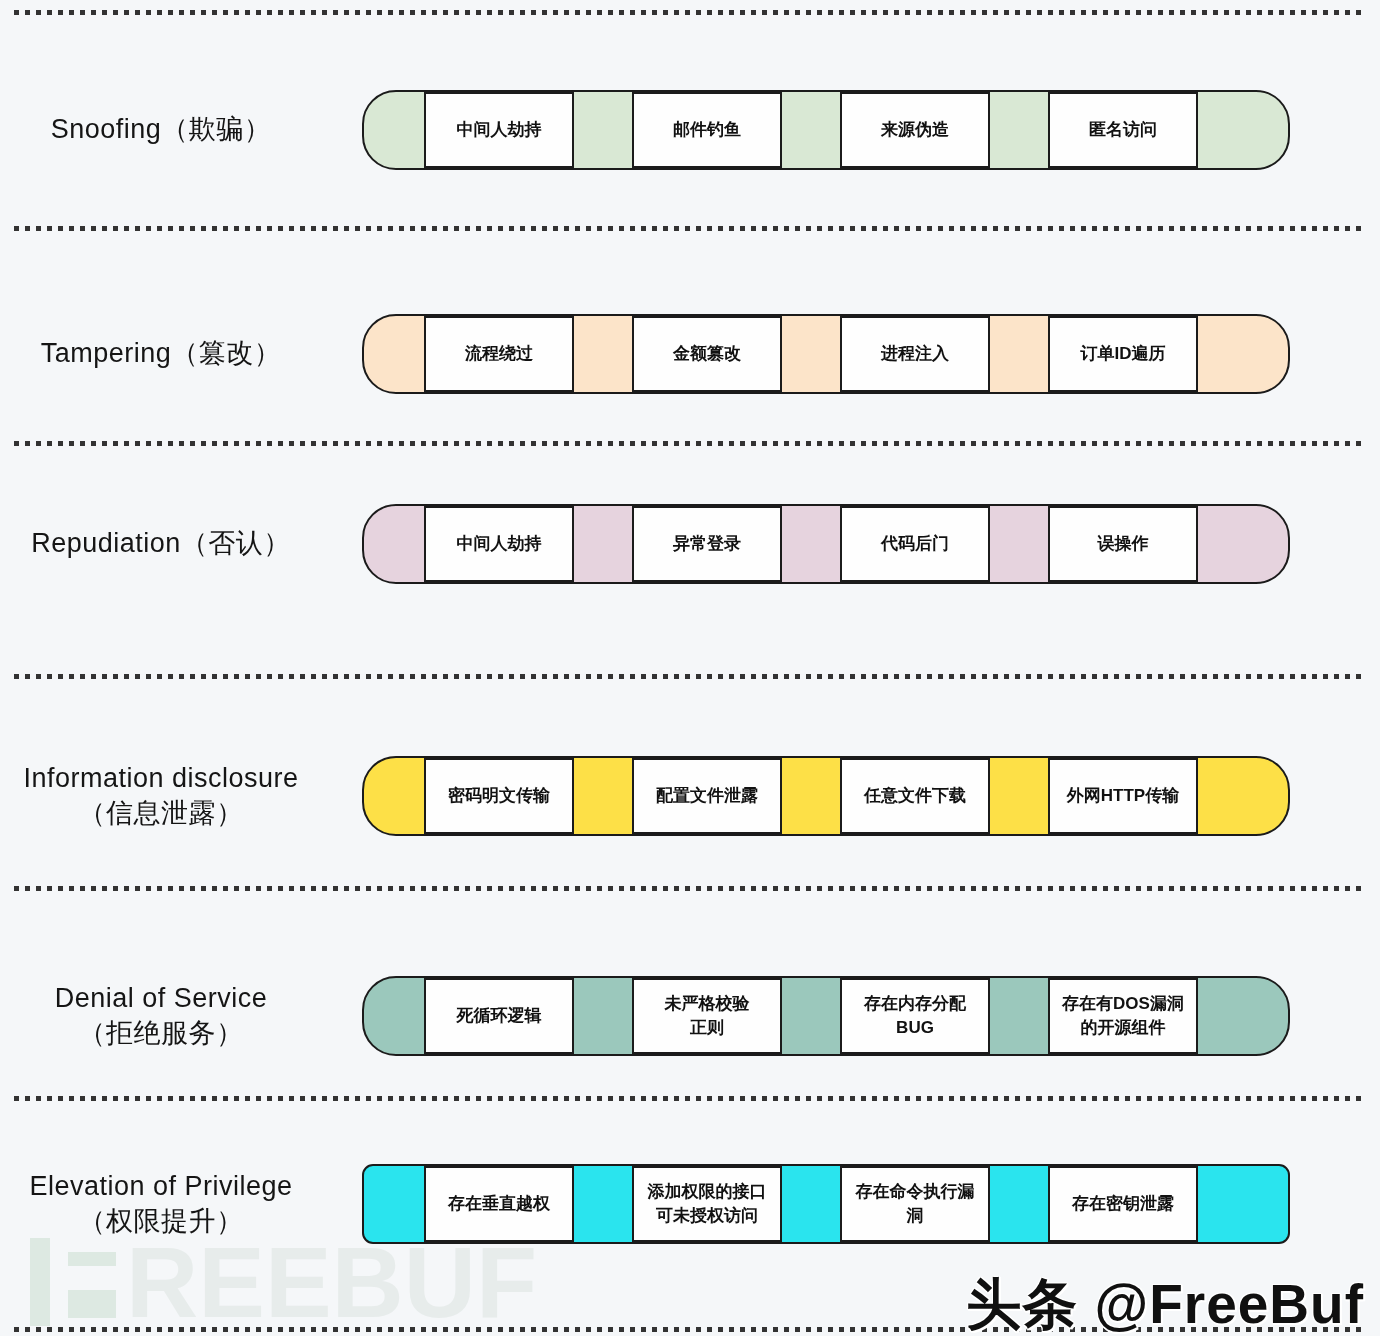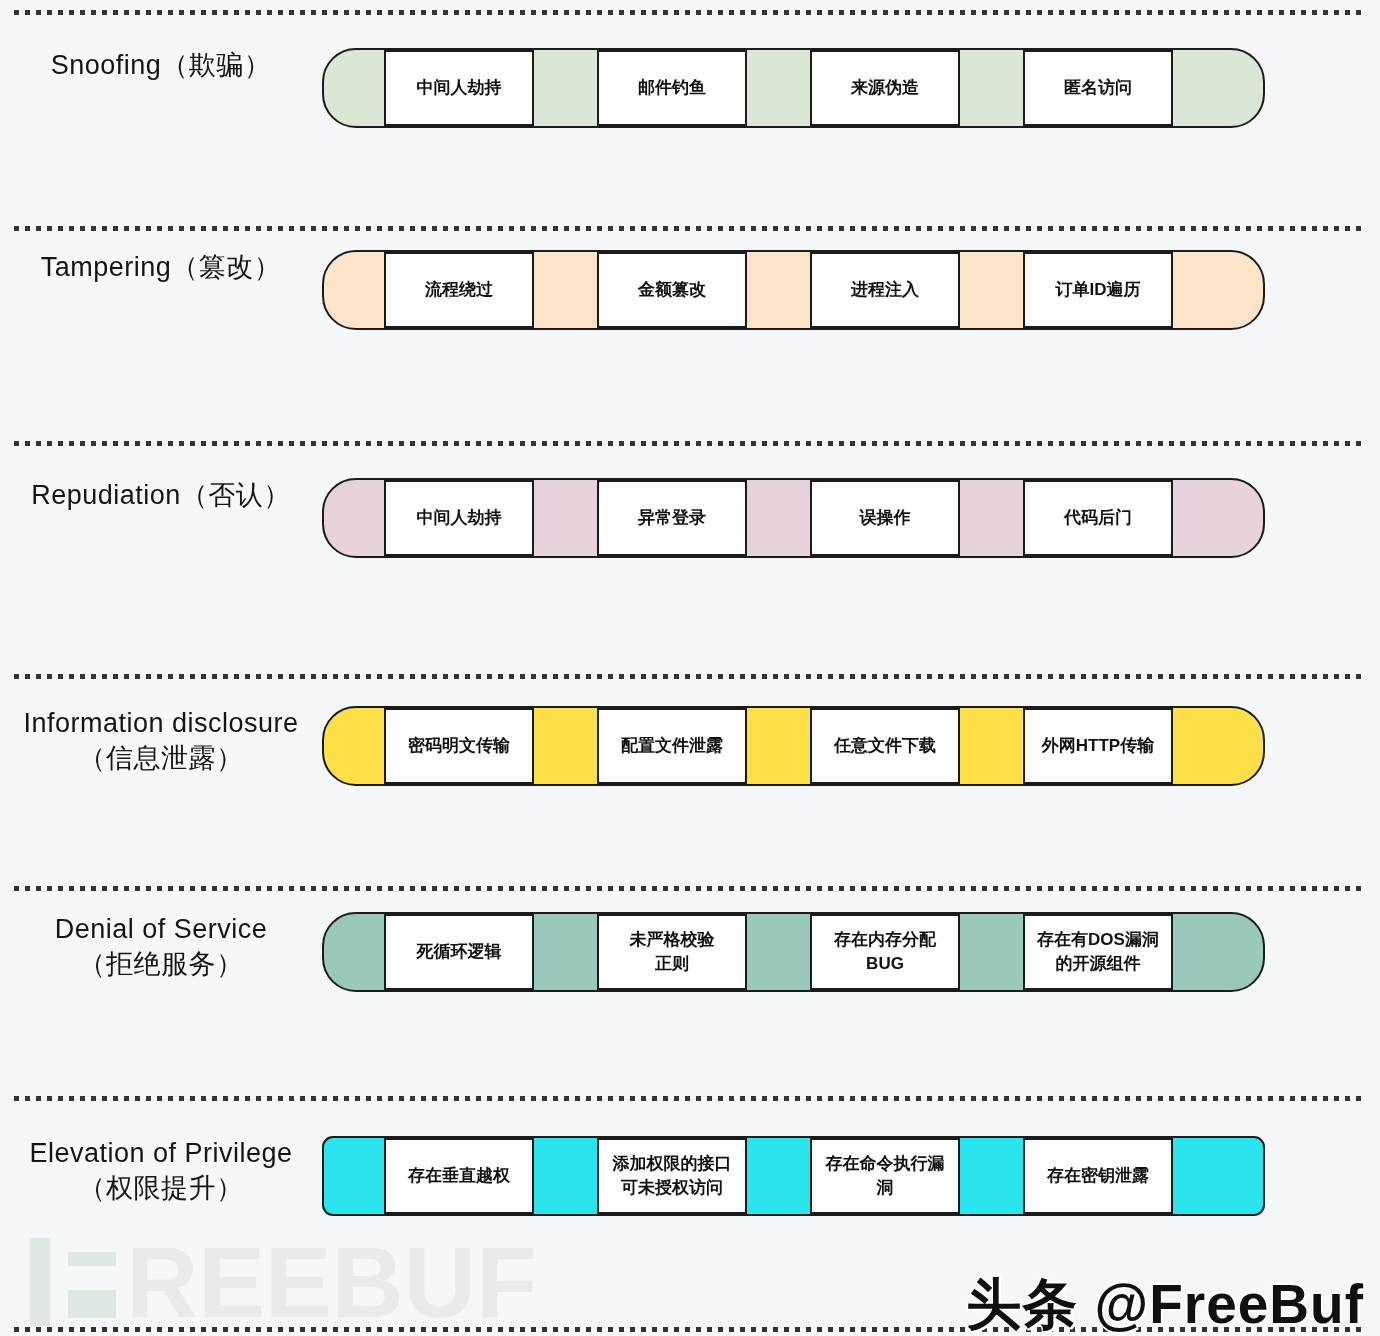--- a/index.html
+++ b/index.html
@@ -10,31 +10,31 @@
     background:#f5f7f9;
     font-family:"Liberation Sans","DejaVu Sans",sans-serif;
     overflow:hidden;
   }
   .dotted {
     position:absolute; left:14px; right:16px; height:5px; z-index:1;
     background-image:repeating-linear-gradient(90deg,#333 0 5px,transparent 5px 11px);
   }
   .stride-row {
     position:absolute; left:0; right:0; z-index:2;
-    display:flex; align-items:flex-start;
+    display:flex; align-items:center;gap:40px;
   }
   .row-label {
     width:322px; flex:0 0 322px;
     display:flex; align-items:center; justify-content:center;
     text-align:center; white-space:pre-line;
     font-size:27px; line-height:1.3; color:#151515; font-weight:500;
     letter-spacing:0.5px;
   }
   .band {
-    flex:1; margin-right:115px;
+    flex:1; margin-right:90px;
     border:2px solid #1b1b1b; border-radius:34px;
     display:flex; align-items:center; justify-content:space-between;
     padding:0 90px 0 60px;
   }
   .item-box {
     background:#fefefe;
     border:2px solid #1b1b1b;
     min-width:150px; min-height:76px;
     padding:8px 10px;
     display:flex; align-items:center; justify-content:center;
@@ -100,37 +100,37 @@
       <div class="item-box">进程注入</div>
       <div class="item-box">订单ID遍历</div>
     </div>
   </div>
 
   <div class="stride-row" style="top:478px;height:132px">
     <div class="row-label">Repudiation（否认）</div>
     <div class="band" style="background: rgb(230, 211, 222);">
       <div class="item-box">中间人劫持</div>
       <div class="item-box">异常登录</div>
+      <div class="item-box">代码后门</div>
       <div class="item-box">误操作</div>
-      <div class="item-box">代码后门</div>
     </div>
   </div>
 
   <div class="stride-row" style="top:706px;height:180px">
     <div class="row-label">Information disclosure
 （信息泄露）</div>
     <div class="band" style="background: #fde047;">
       <div class="item-box">密码明文传输</div>
       <div class="item-box">配置文件泄露</div>
       <div class="item-box">任意文件下载</div>
       <div class="item-box">外网HTTP传输</div>
     </div>
   </div>
 
-  <div class="stride-row" style="top:912px;height:136px">
+  <div class="stride-row" style="top:948px;height:136px">
     <div class="row-label">Denial of Service
 （拒绝服务）</div>
     <div class="band" style="background: rgb(155, 200, 188);">
       <div class="item-box">死循环逻辑</div>
       <div class="item-box">未严格校验
 正则</div>
       <div class="item-box">存在内存分配
 BUG</div>
       <div class="item-box">存在有DOS漏洞
 的开源组件</div>

